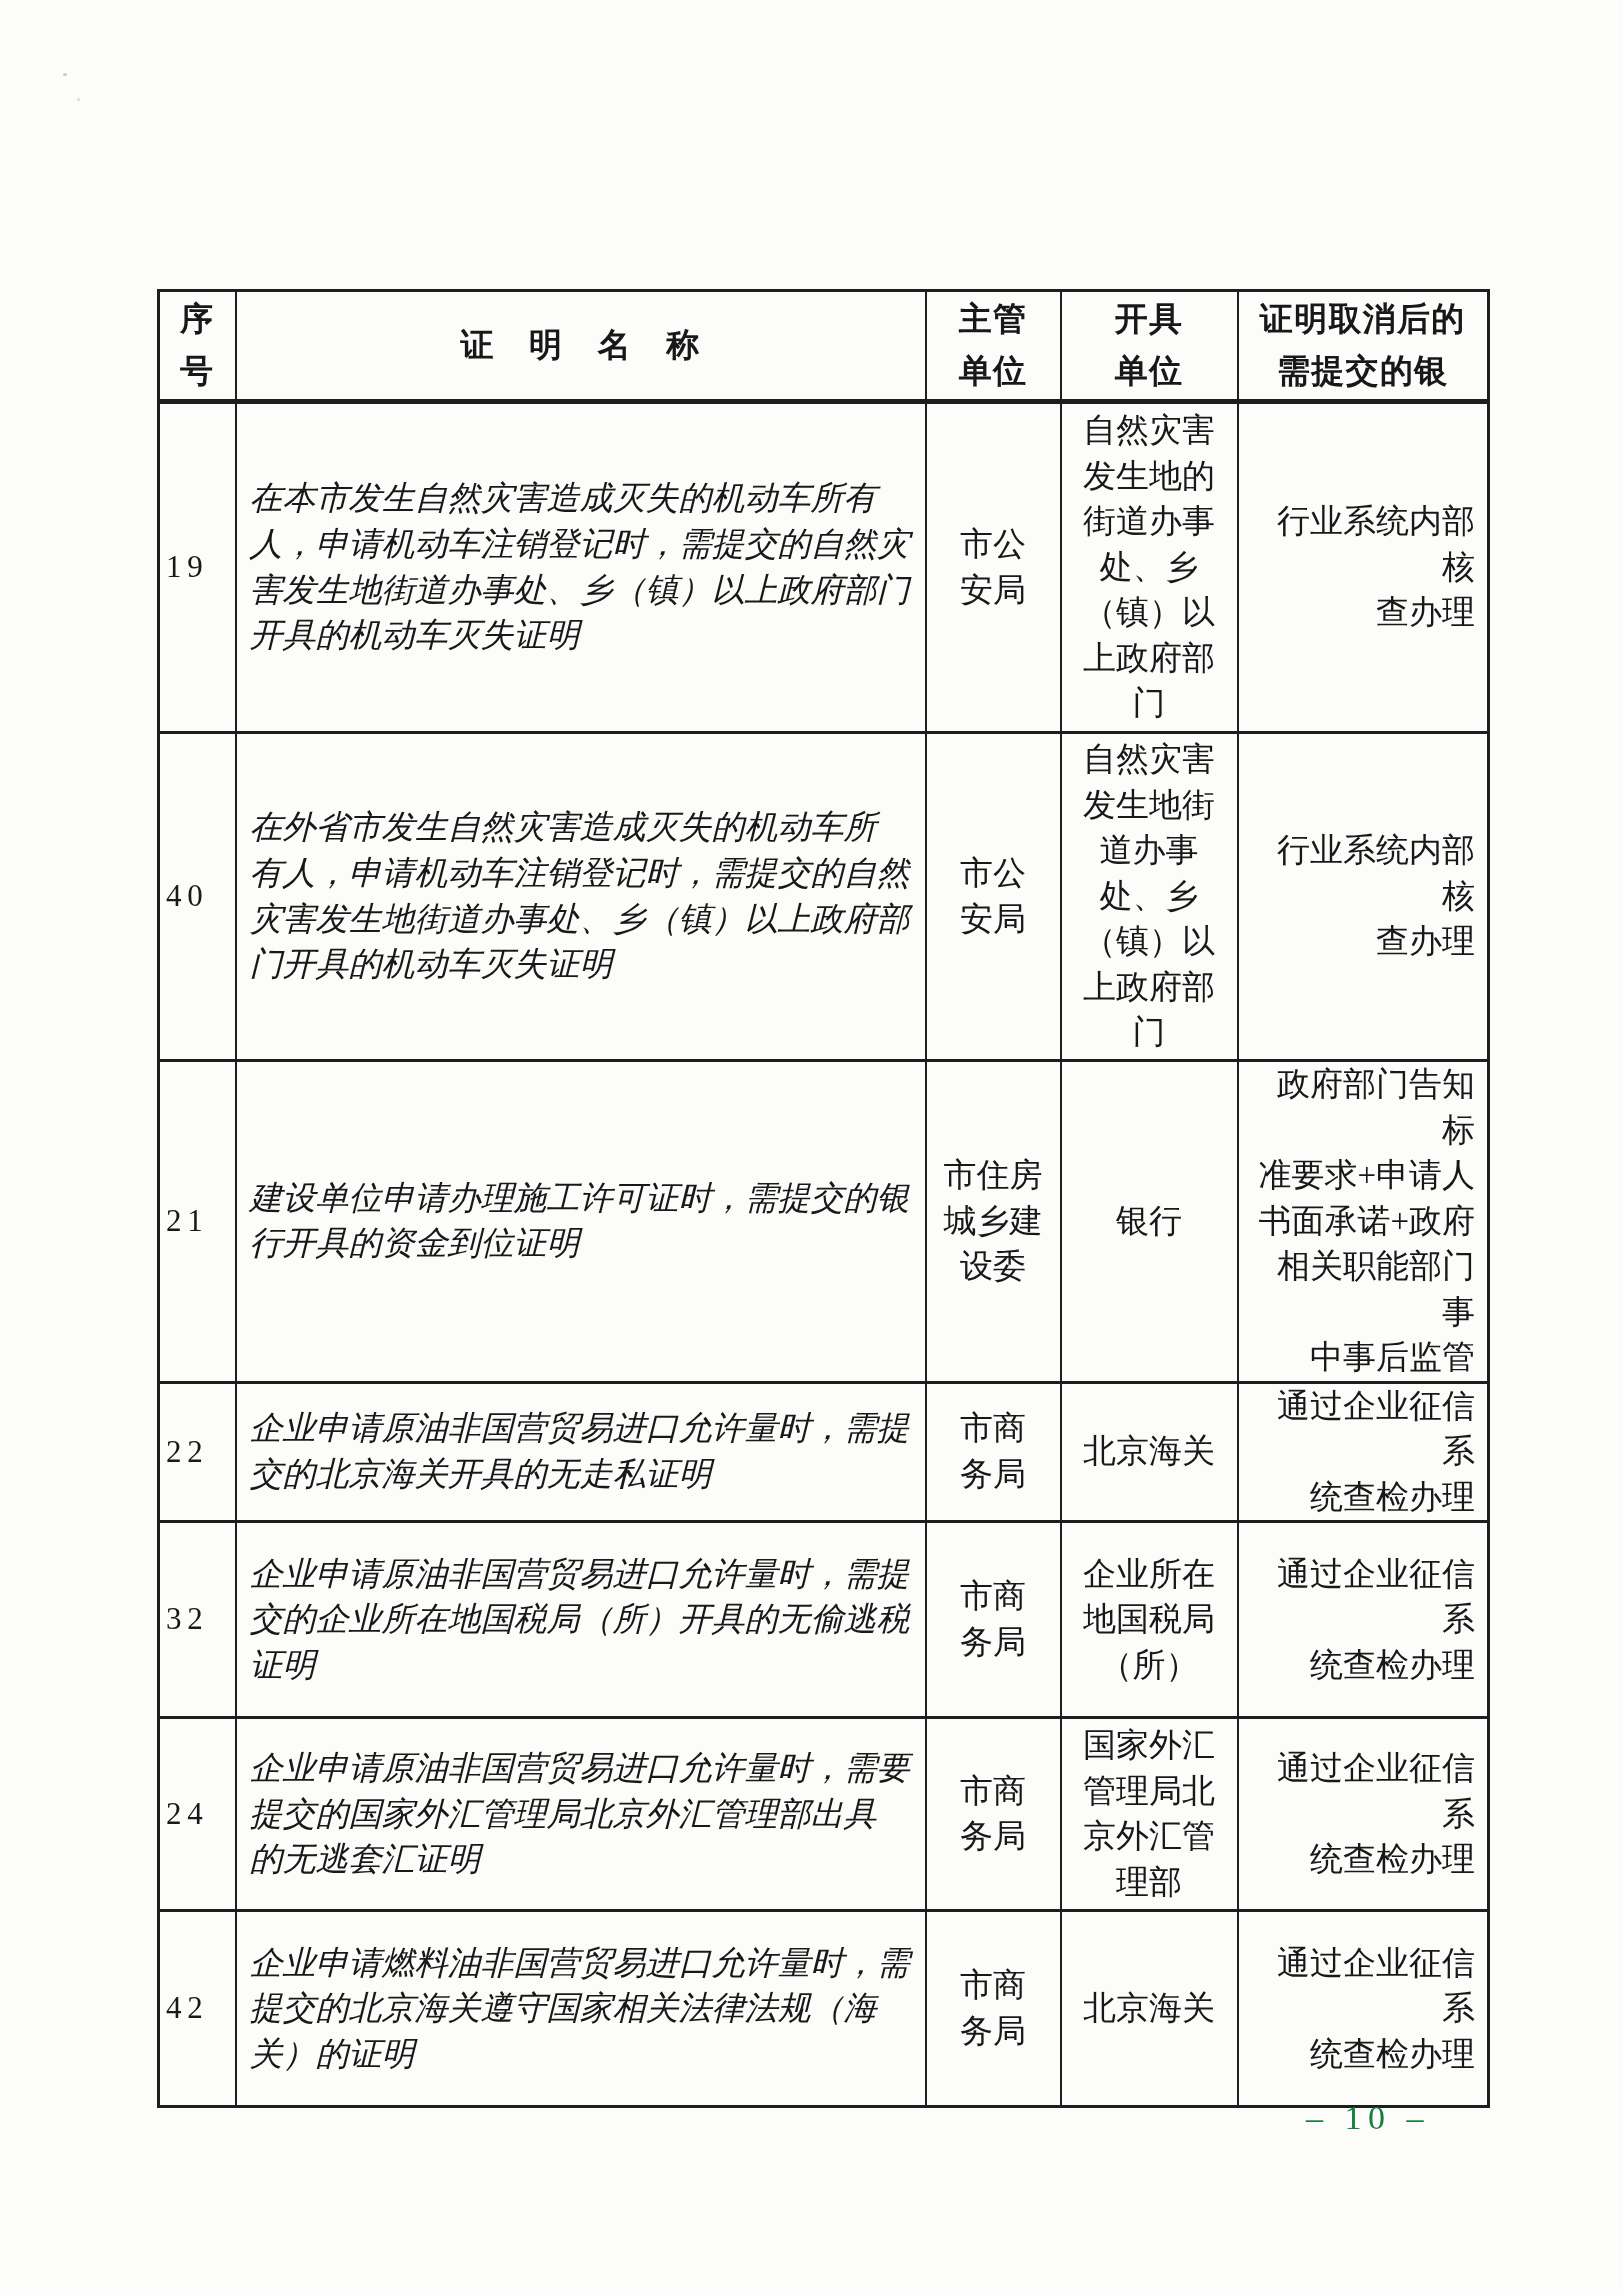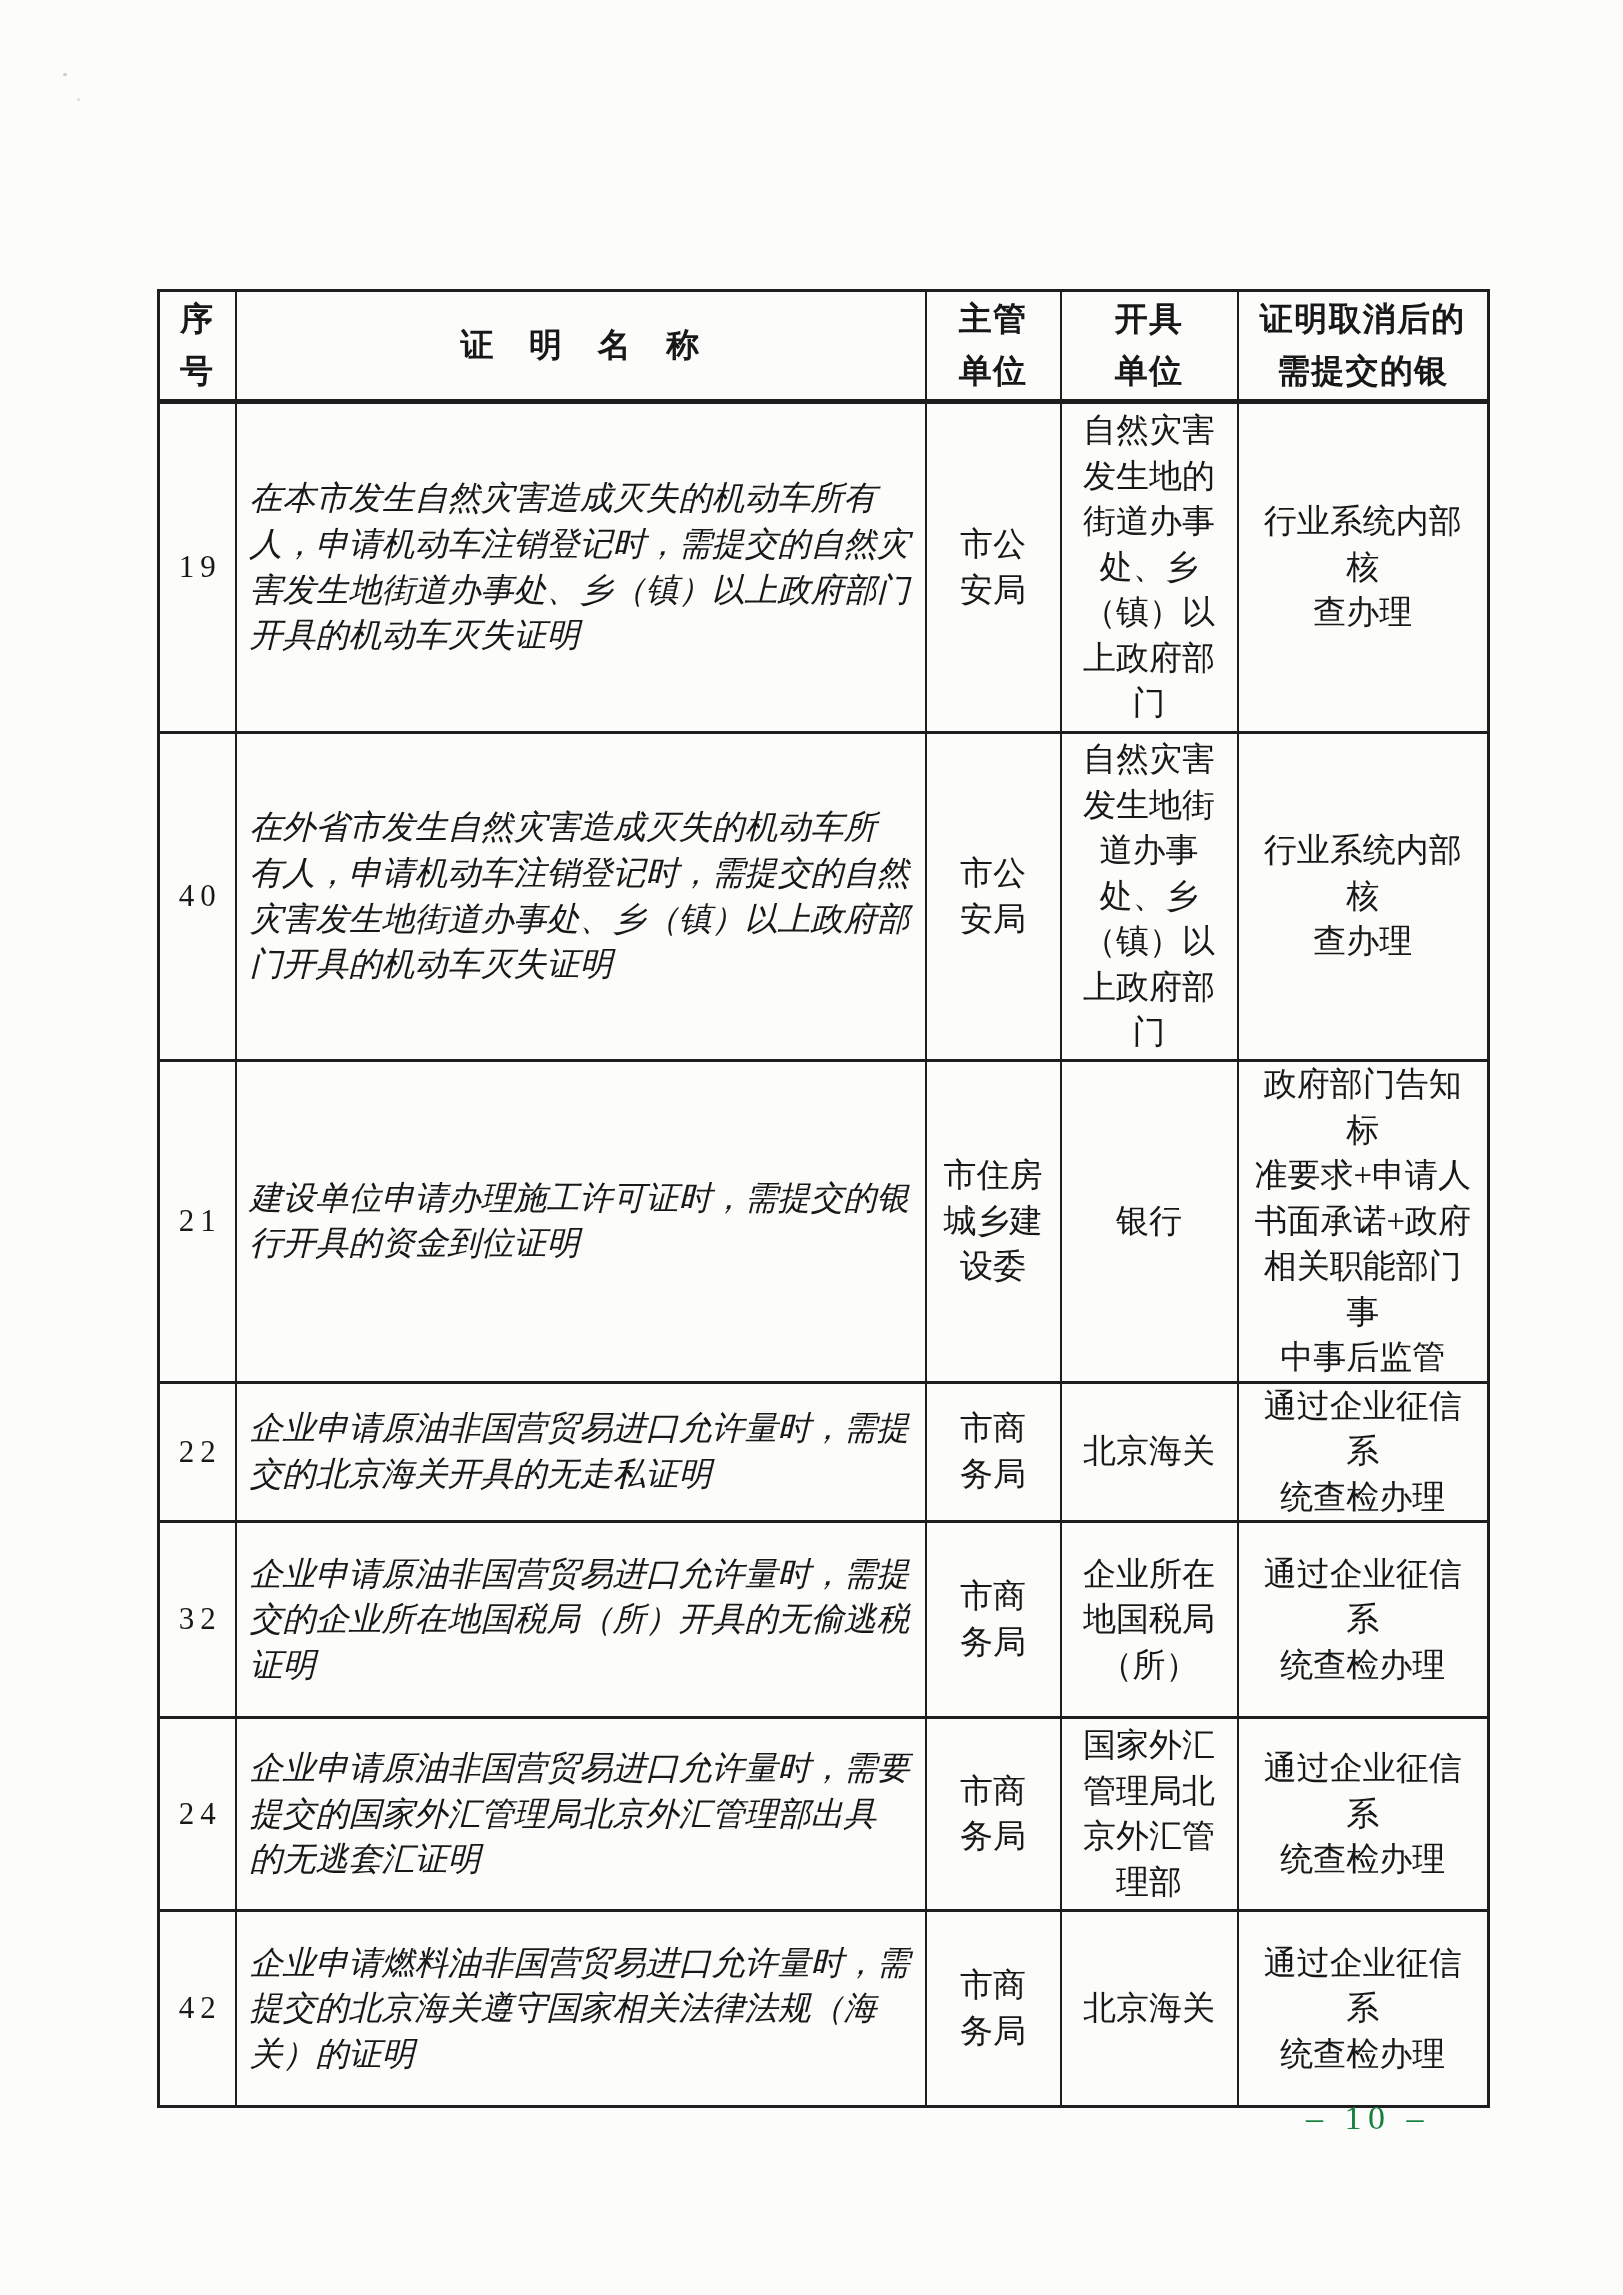--- a/index.html
+++ b/index.html
@@ -51,36 +51,35 @@
   tr.h-row { height: 111px; }
   tr.r19 { height: 331px; }
   tr.r20 { height: 328px; }
   tr.r21 { height: 224px; }
   tr.r22 { height: 129px; }
   tr.r23 { height: 196px; }
   tr.r24 { height: 193px; }
   tr.r25 { height: 196px; }
 
   td.idx {
-    text-align: center;
     font-size: 31px;
     letter-spacing: 5.9px;
     text-indent: 5.9px;
   }
   td.name {
     text-align: left;
     padding: 0 13px;
     font-style: italic;
   }
   td.sup, td.iss {
     text-align: center;
     margin-left: 32px;
   }
   td.met {
-    text-align: center;
+    text-align: right;
     padding: 0 12px;
   }
   .page-number {
     position: absolute;
     left: 1283px;
     top: 2099px;
     width: 170px;
     text-align: center;
     font-size: 34px;
     letter-spacing: 6.5px;

